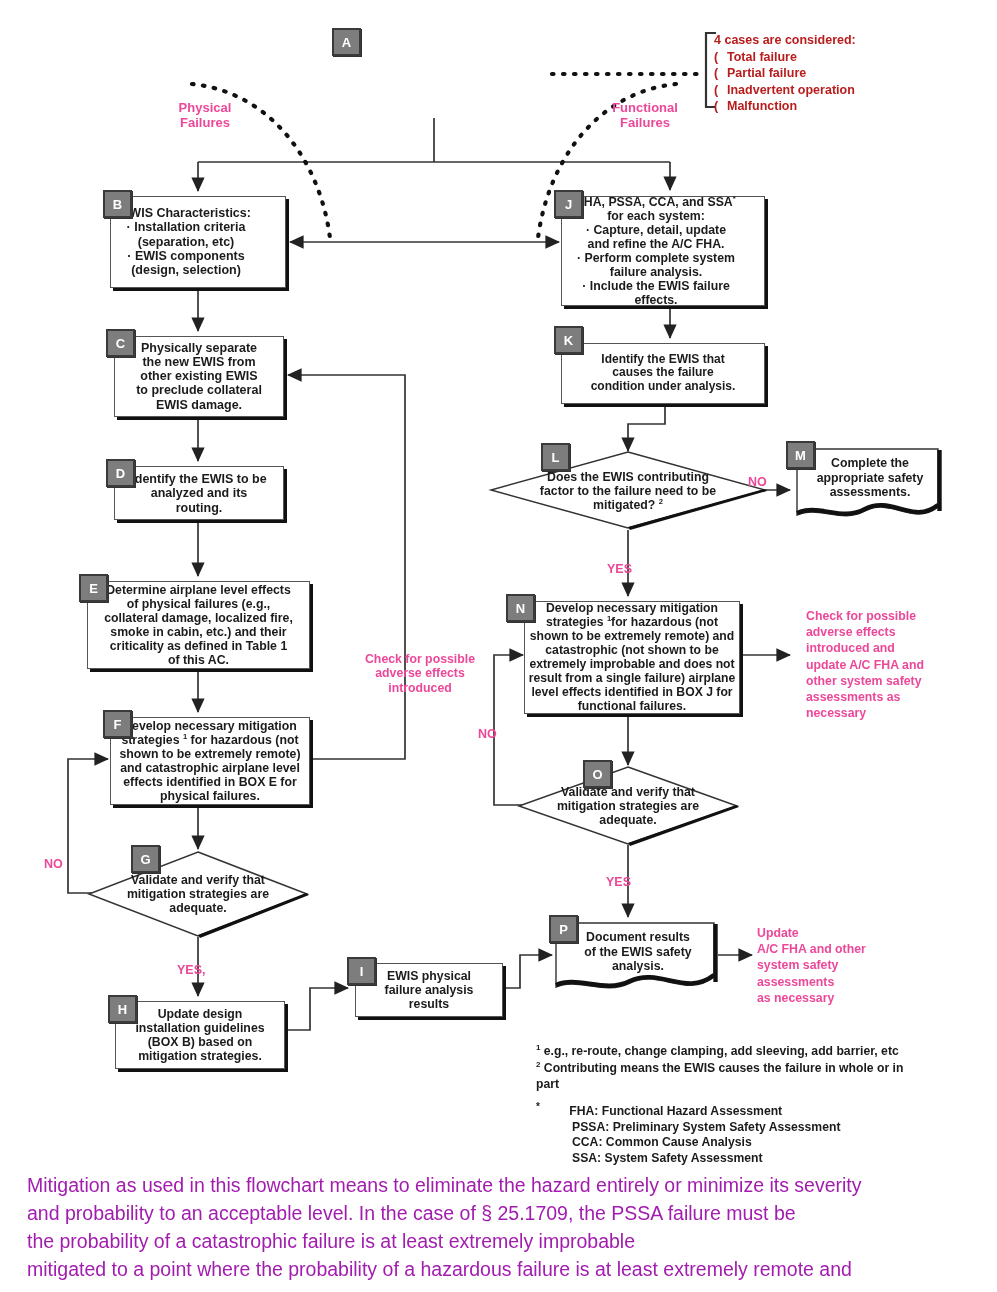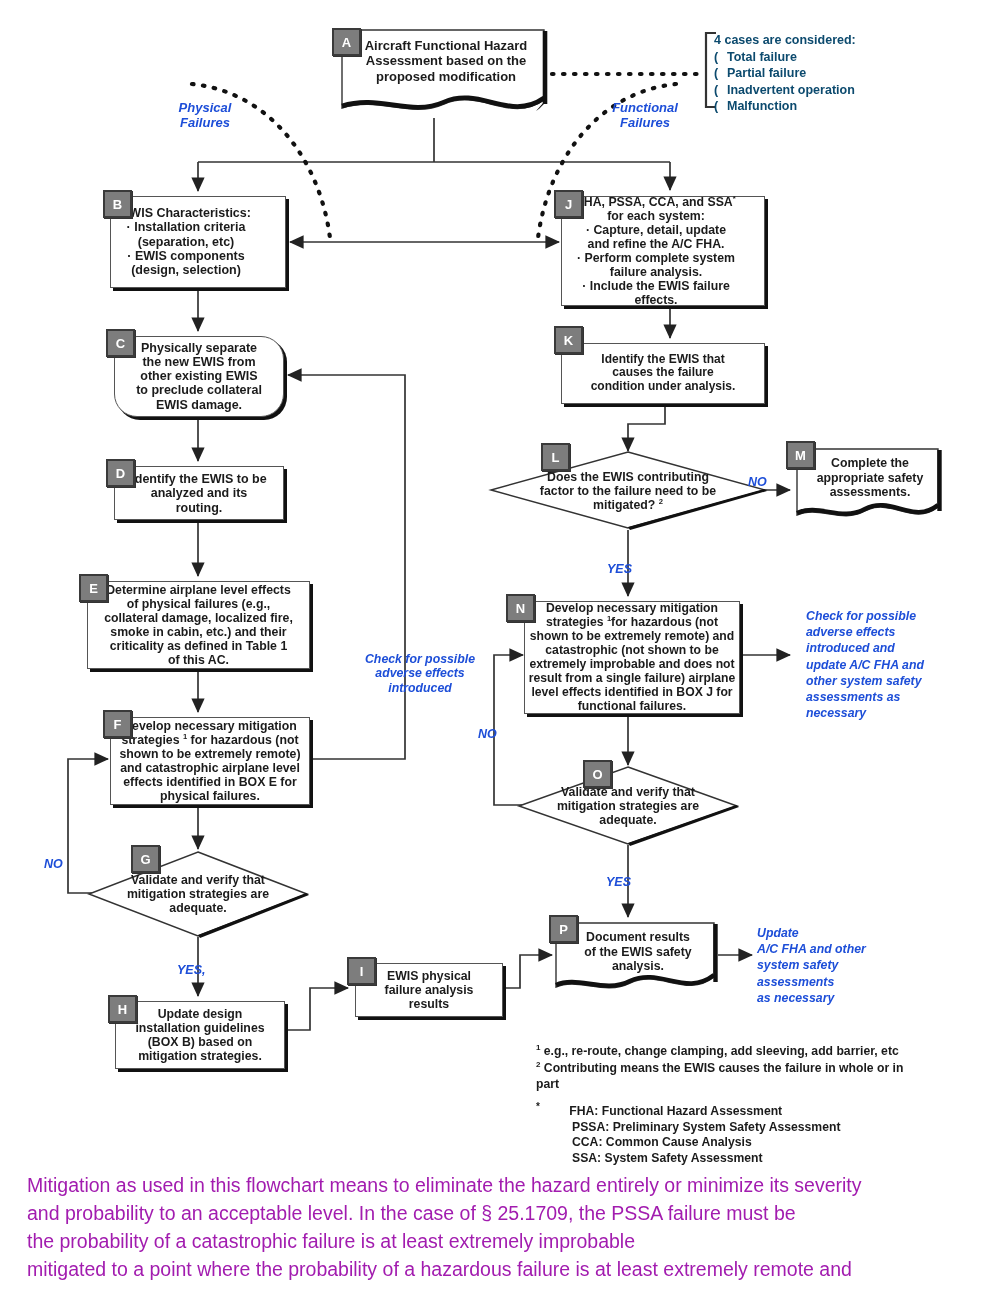--- a/index.html
+++ b/index.html
@@ -28,25 +28,25 @@
      position:absolute;left:10%;right:10%;top:50%;transform:translateY(-50%);
      text-align:center;font-weight:bold;color:#1b1b1b;line-height:1.15;z-index:3;
   }
   
   .docshape{position:absolute;}
   .docshape .dctxt{
      position:absolute;left:4px;right:4px;top:14px;text-align:center;
      font-weight:bold;color:#1b1b1b;line-height:1.18;z-index:3;
   }
   
-  .flabel{position:absolute;font-weight:bold;color:#1d4ed8;line-height:1.16;font-style:italic;}
+  .flabel{position:absolute;font-weight:bold;color:#ec4899;line-height:1.16;}
   .flabel.center{text-align:center;}
   .flabel.left{text-align:left;}
   
-  .note{position:absolute;font-weight:bold;color:#0c4a6e;line-height:1.32;font-size:12.5px;}
+  .note{position:absolute;font-weight:bold;color:#b91c1c;line-height:1.32;font-size:12.5px;}
   .note .nrow{display:block;white-space:nowrap;}
   .note .bul{display:inline-block;width:13px;}
   
   .foot{position:absolute;font-weight:bold;color:#1b1b1b;line-height:1.3;font-size:12.2px;}
   .foot .sup{font-size:8px;vertical-align:super;}
   .foot .ind{display:inline-block;width:26px;}
   
   .para{position:absolute;color:#a21caf;font-size:19.5px;line-height:1.43;
         font-family:"Liberation Sans",sans-serif;}
   sup{font-size:0.62em;vertical-align:super;font-weight:bold;}
@@ -121,33 +121,20 @@
       <path d="M740,655 L790,655" marker-end="url(#ah)"></path>
 
       <path d="M545,805 L494,805 L494,655 L523,655" marker-end="url(#ah)"></path>
 
       <path d="M628,845 L628,917" marker-end="url(#ah)"></path>
 
       <path d="M718,955 L752,955" marker-end="url(#ah)"></path>
     </g>
   </svg>
 
-  <div class="docshape" style="left:340px;top:28px;width:212px;height:92px;">
-    <svg width="212" height="92" viewBox="0 0 212 92">
-      <path d="M2,2 L204,2 L204,72 C170,96 140,60 104,76 C70,91 40,68 2,80 Z" fill="#fff" stroke="#333" stroke-width="1.4"></path>
-      <path d="M206,4 L206,74 C200,80 198,82 196,83 L204,74 L204,4 Z" fill="#111"></path>
-      <path d="M204,70 C170,94 140,58 104,74 C70,89 40,66 2,78" fill="none" stroke="#111" stroke-width="4.6"></path>
-      <path d="M205,3 L205,76" stroke="#111" stroke-width="4.6"></path>
-    </svg>
-    <div class="dctxt" style="font-size:13px;top:10px;">
-      <span>Aircraft Functional Hazard</span><br>
-      <span>Assessment based on the</span><br>
-      <span>proposed modification</span>
-    </div>
-  </div>
   <div class="tag" style="left:332px;top:28px;">A</div>
 
   <div class="note" style="left:714px;top:32px;width:270px;">
     <span class="nrow">4 cases are considered:</span>
     <span class="nrow"><span class="bul">(</span><span>Total failure</span></span>
     <span class="nrow"><span class="bul">(</span><span>Partial failure</span></span>
     <span class="nrow"><span class="bul">(</span><span>Inadvertent operation</span></span>
     <span class="nrow"><span class="bul">(</span><span>Malfunction</span></span>
   </div>
 
@@ -164,21 +151,21 @@
     <div class="txt" style="font-size:12.5px;left:-24px;right:0px;text-align:center;">
       <span>EWIS Characteristics:</span><br>
       <span>· Installation criteria</span><br>
       <span>(separation, etc)</span><br>
       <span>· EWIS components</span><br>
       <span>(design, selection)</span>
     </div>
   </div>
   <div class="tag" style="left:103px;top:190px;">B</div>
 
-  <div class="node proc narrowtxt" style="left:114px;top:336px;width:170px;height:81px;border-radius:23px;">
+  <div class="node proc narrowtxt" style="left:114px;top:336px;width:170px;height:81px;">
     <div class="txt" style="font-size:12.5px;">
       <span>Physically separate</span><br>
       <span>the new EWIS from</span><br>
       <span>other existing EWIS</span><br>
       <span>to preclude collateral</span><br>
       <span>EWIS damage.</span>
     </div>
   </div>
   <div class="tag" style="left:106px;top:329px;">C</div>
 

